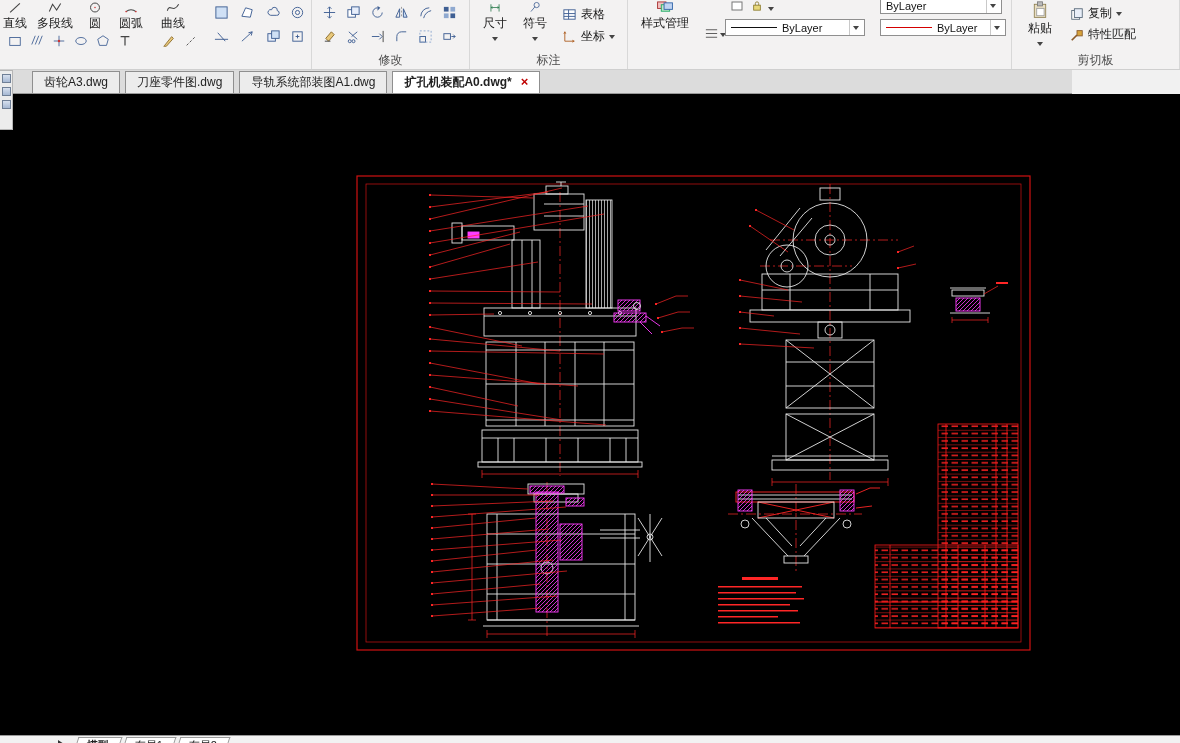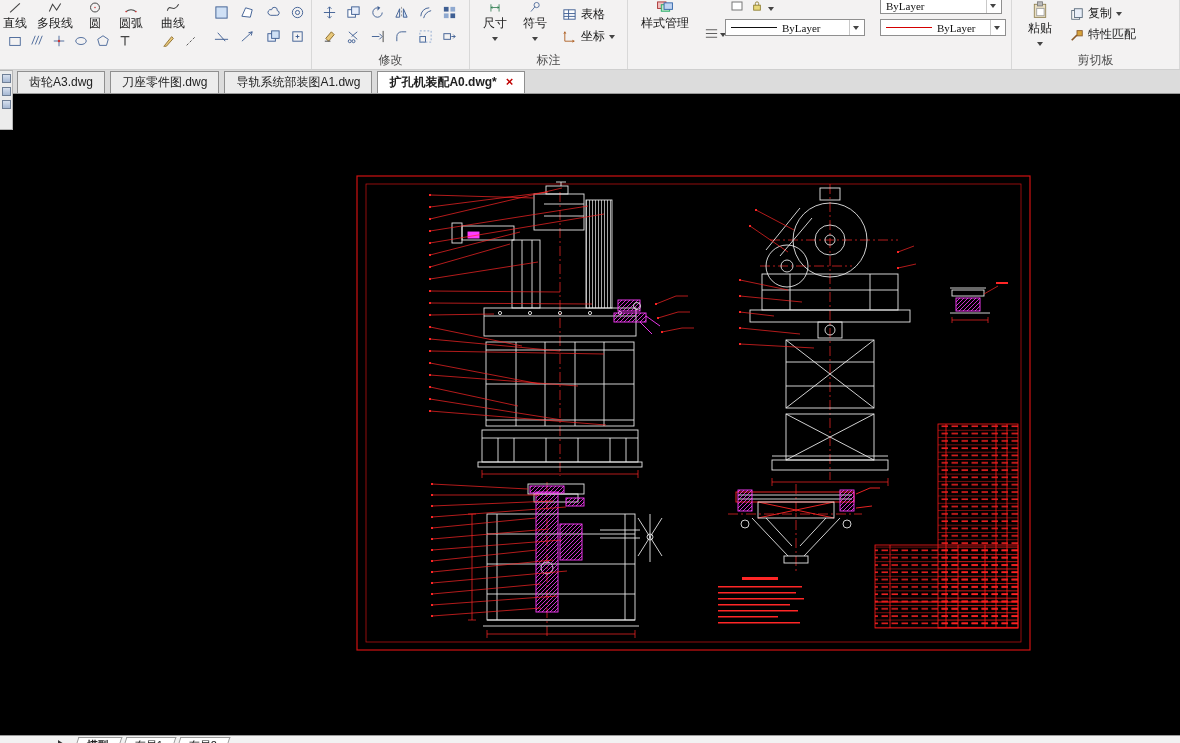--- a/index.html
+++ b/index.html
@@ -14,26 +14,26 @@
   .plabel{position:absolute;bottom:1px;left:0;width:100%;text-align:center;font-size:12px;color:#4d4d4d;}
   .bigbtn{position:absolute;top:1px;display:flex;flex-direction:column;align-items:center;gap:1px;
     font-size:12px;color:#1a1a1a;cursor:default;white-space:nowrap;}
   .smicon{position:absolute;width:18px;height:18px;display:flex;align-items:center;justify-content:center;}
   .rowbtn{position:absolute;display:flex;align-items:center;gap:4px;font-size:12px;color:#1a1a1a;white-space:nowrap;}
   .caret{width:0;height:0;border:3px solid transparent;border-top:4px solid #444;margin-top:4px;}
   .dd{position:absolute;display:flex;align-items:center;background:#fff;border:1px solid #8f8f8f;
     height:17px;font-size:11px;color:#111;padding:0 2px 0 5px;gap:5px;}
   .dd .sample{width:46px;height:0;border-top:1px solid #111;}
   .dd.red .sample{border-top-color:#d40000;}
-  .dd .ddtext{flex:1;font-family:Liberation Serif, serif;}
+  .dd .ddtext{flex:1;}
   .dd .ddbtn{width:13px;align-self:stretch;border-left:1px solid #c9c9c9;display:flex;align-items:center;justify-content:center;}
 
   
-  .tabbar{position:absolute;top:70px;left:0;width:1180px;height:24px;background:#dcdcdc;
-    border-bottom:1px solid #9a9a9a;display:flex;align-items:flex-end;padding-left:17px;}
+  .tabbar{position:absolute;top:70px;left:0;width:1072px;height:24px;background:#dcdcdc;
+    border-bottom:1px solid #9a9a9a;display:flex;align-items:flex-end;padding-left:32px;}
   .dtab{height:22px;line-height:20px;padding:0 11px;font-size:12px;color:#222;background:#ececec;
     border:1px solid #8f8f8f;border-bottom:none;margin-right:5px;white-space:nowrap;}
   .dtab.active{background:#ffffff;font-weight:bold;}
   .dtab .close{color:#c00000;font-weight:bold;margin-left:9px;font-size:13px;}
 
   
   .sidestrip{position:absolute;left:0;top:70px;width:13px;height:60px;background:#ececec;
     border:1px solid #b5b5b5;border-left:none;display:flex;flex-direction:column;align-items:center;
     padding-top:3px;gap:4px;z-index:6;}
   .mini{width:9px;height:9px;border:1px solid #6f7f96;background:linear-gradient(#d7e0ee,#a6b8d3);}

